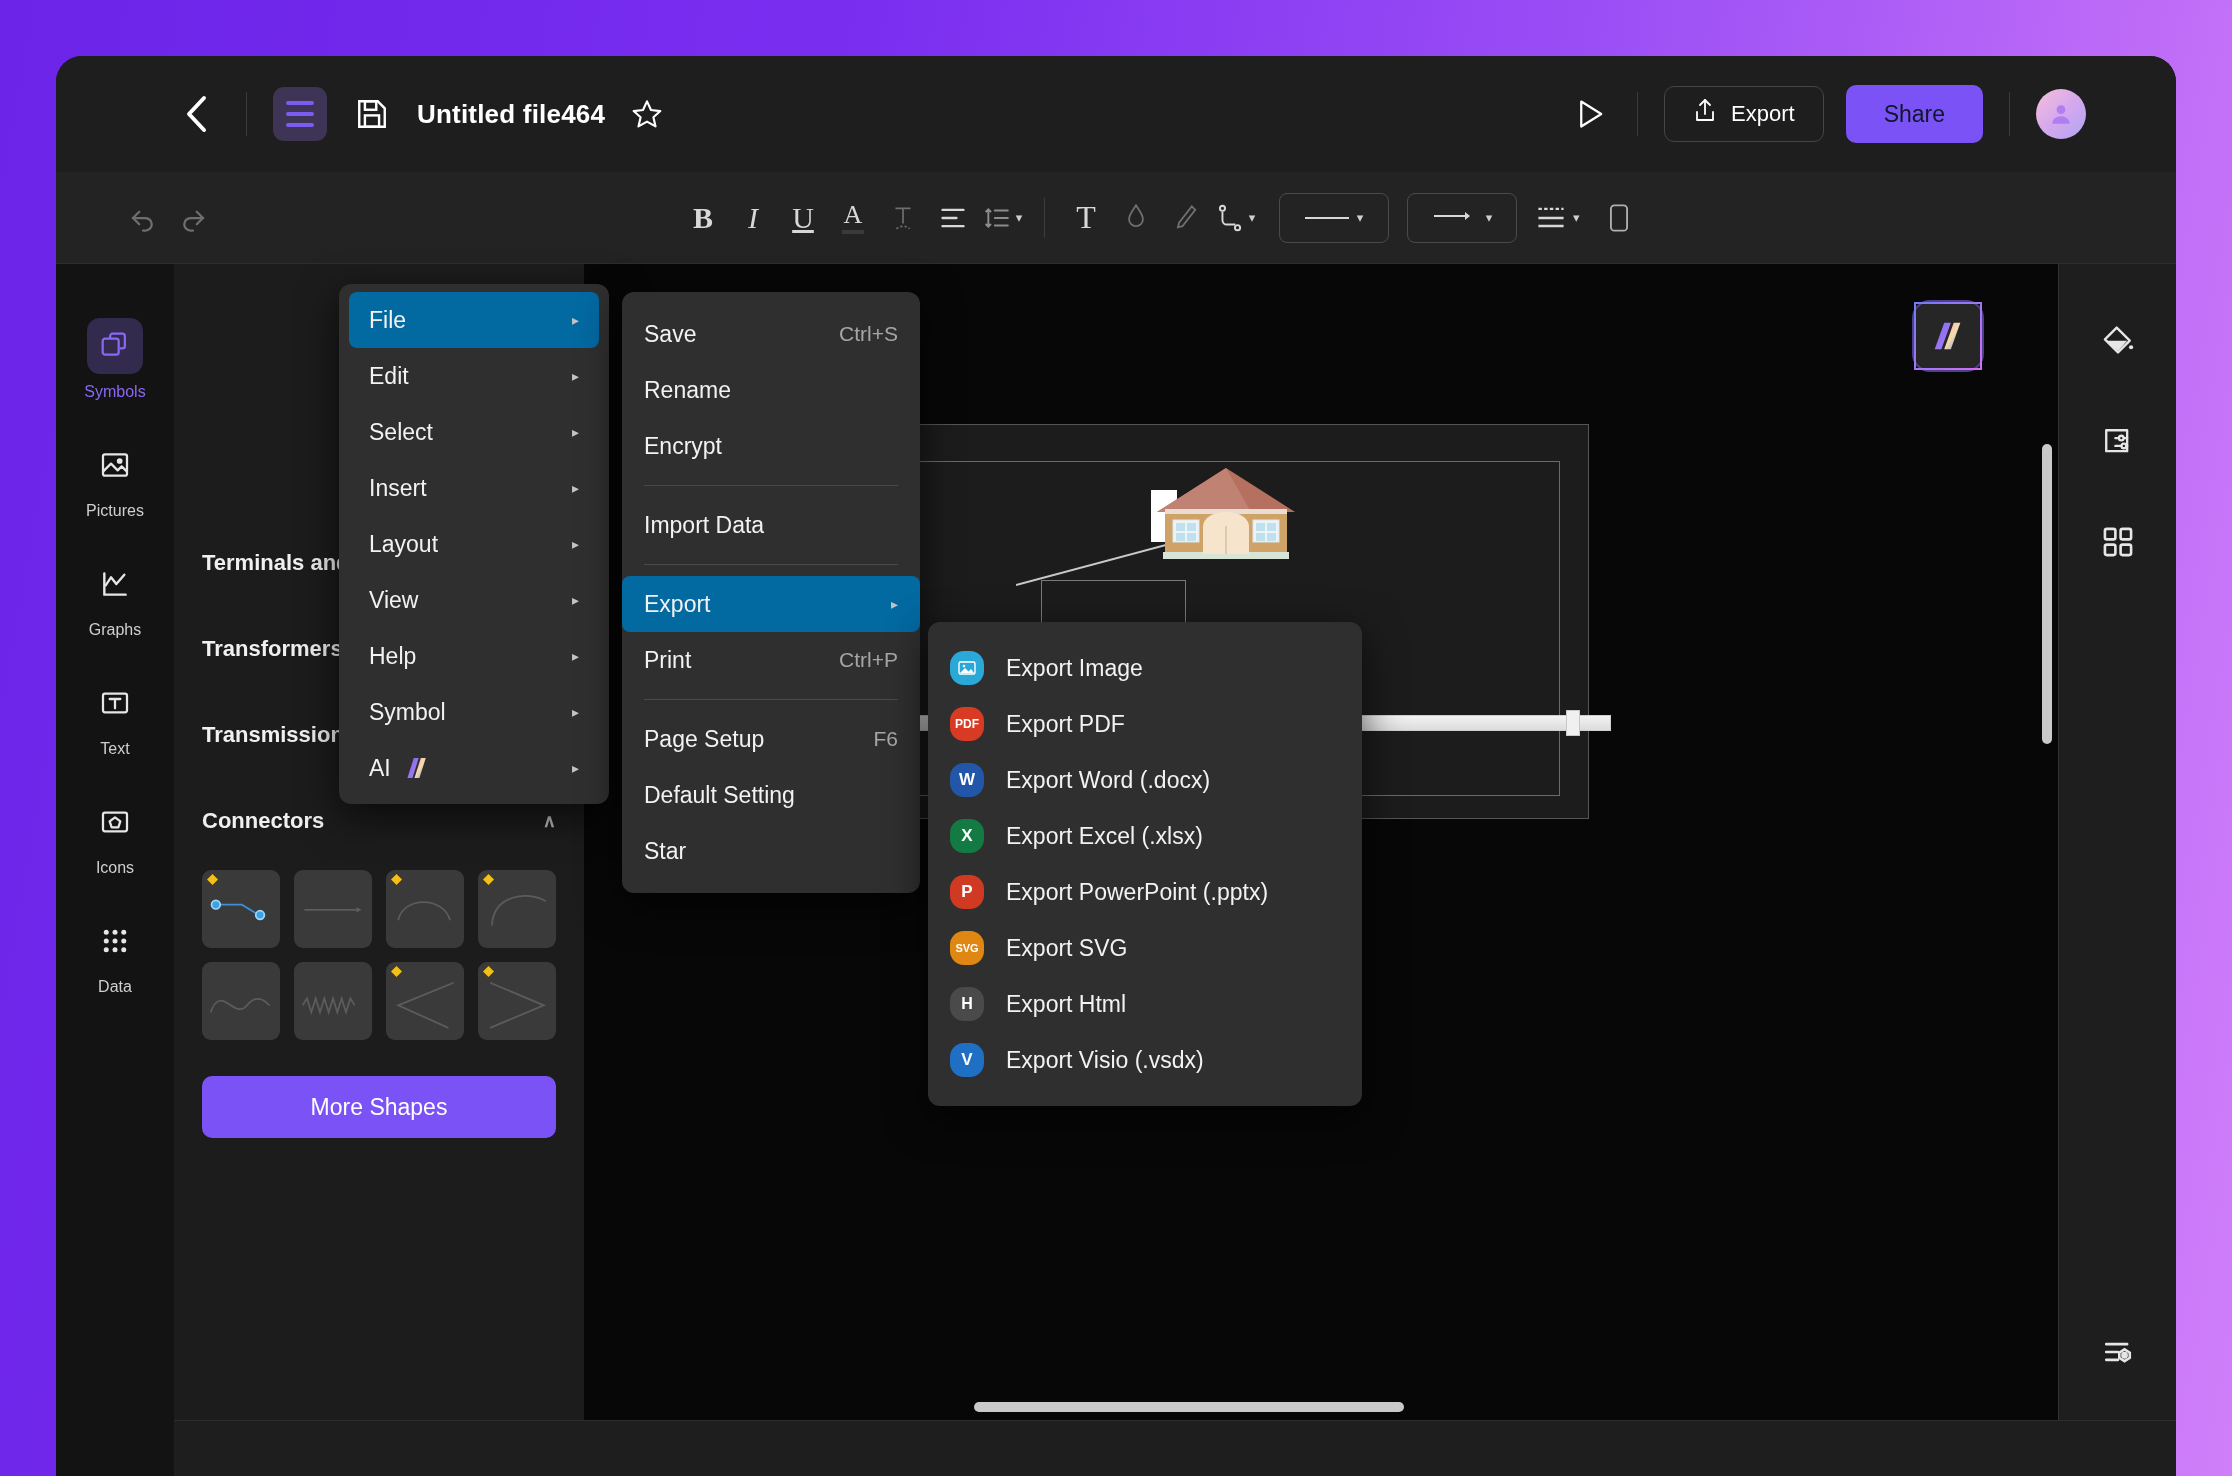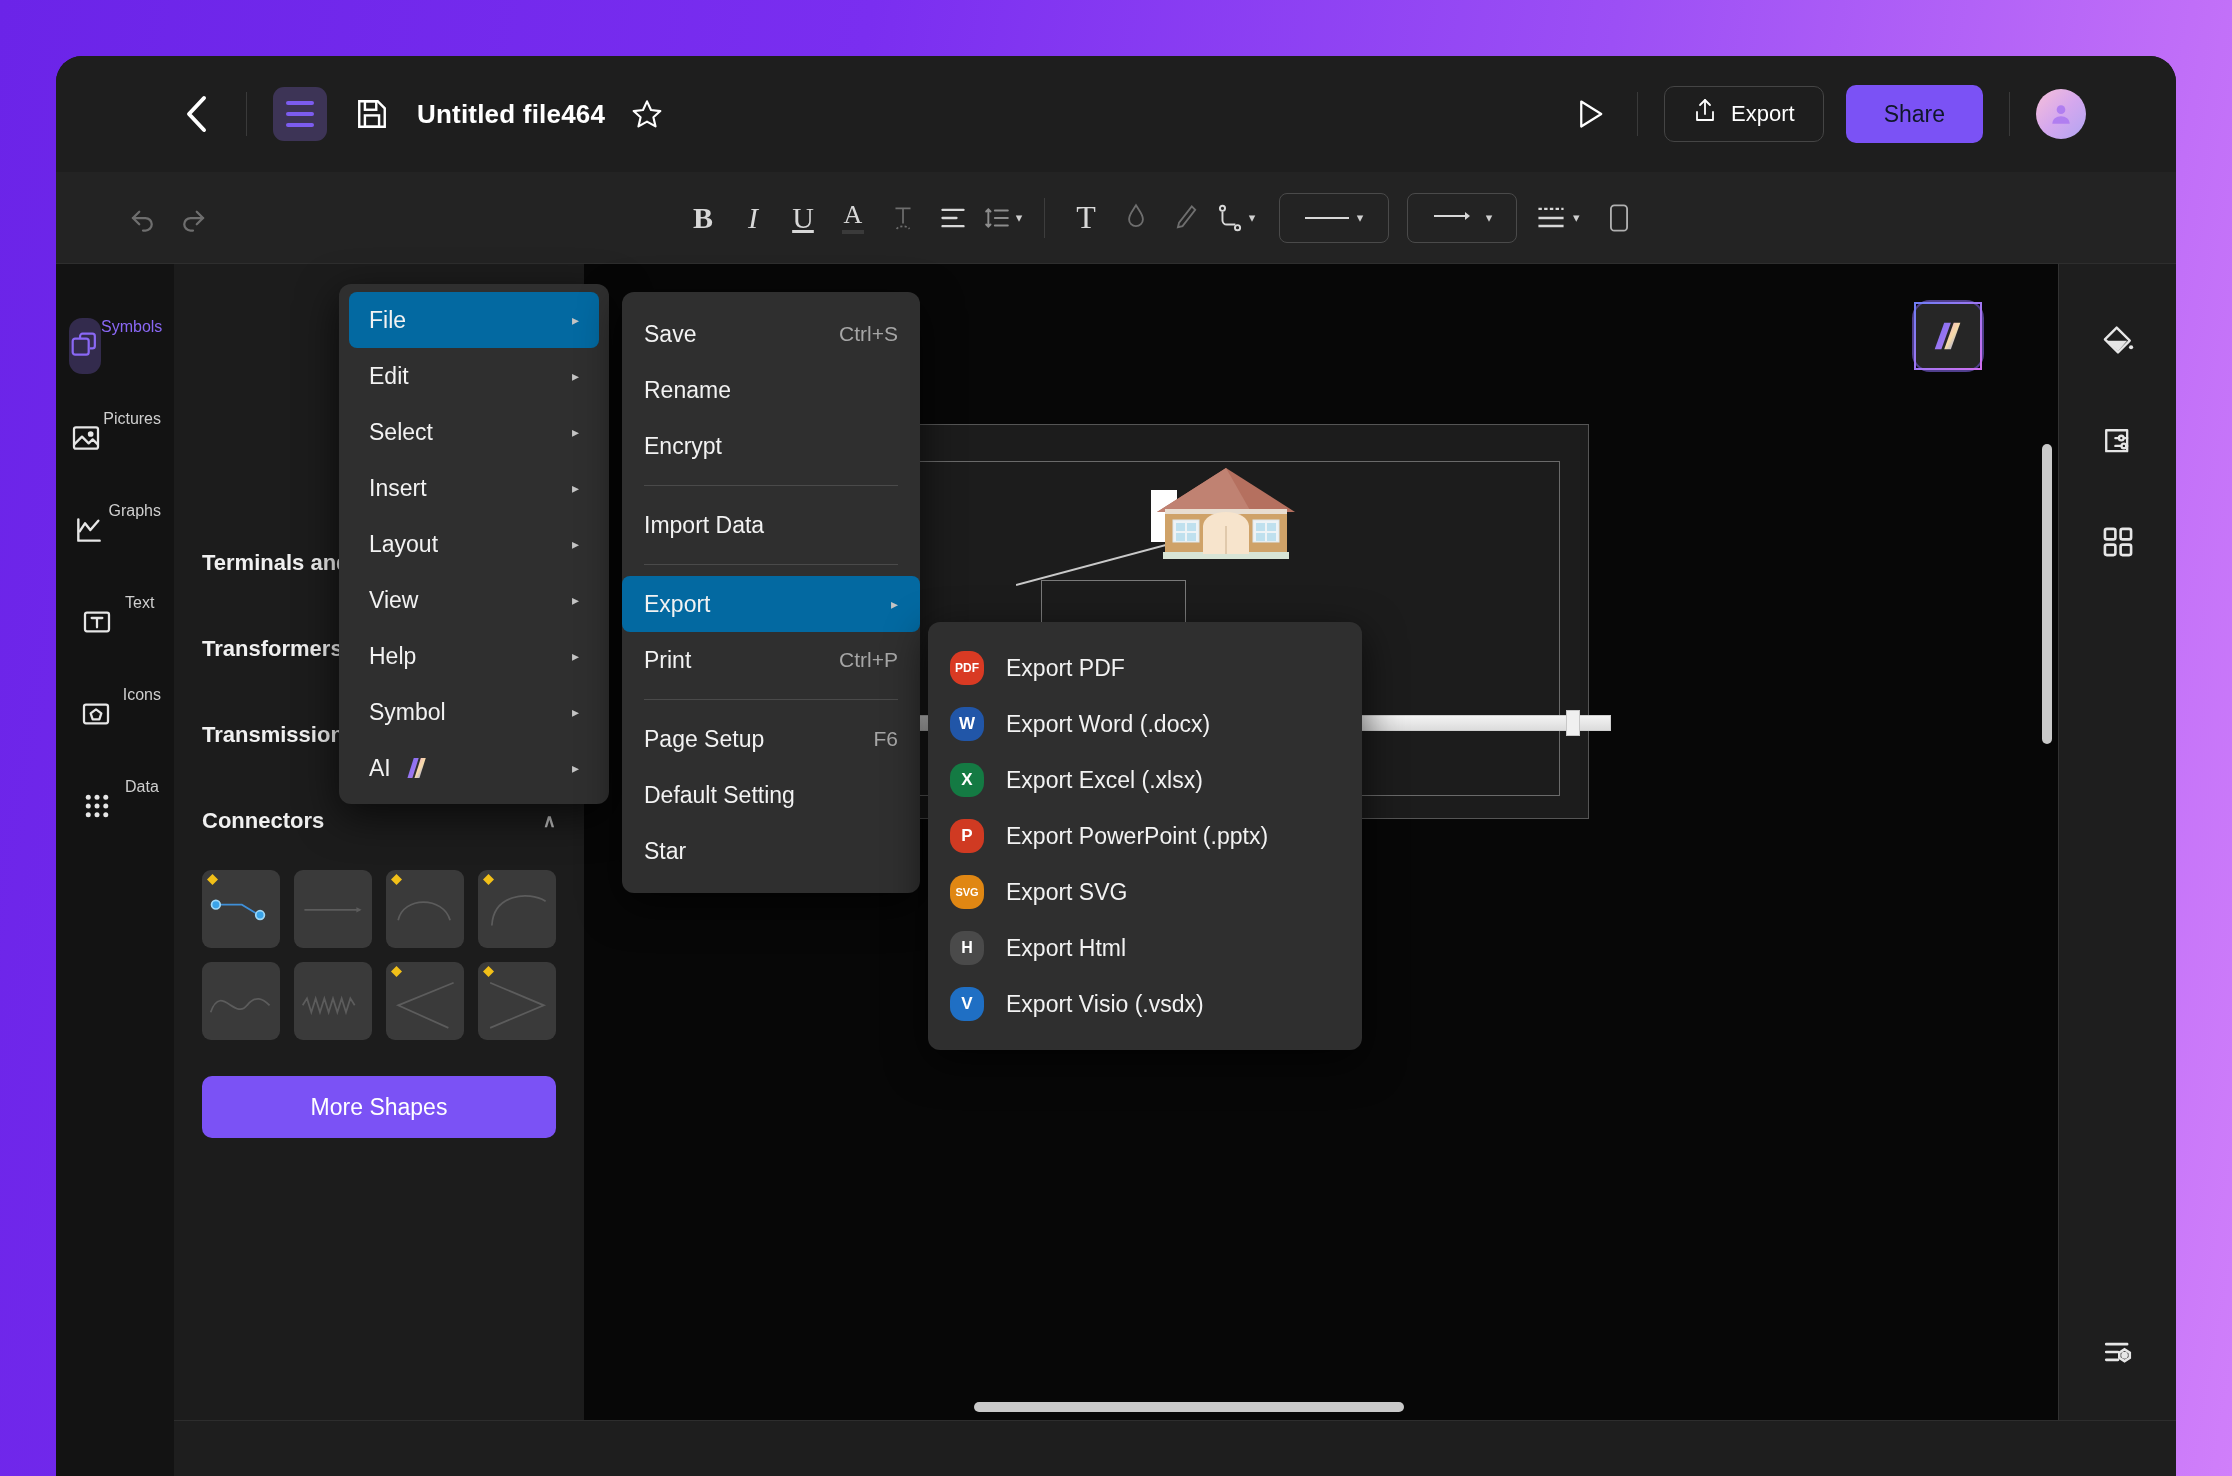--- a/index.html
+++ b/index.html
@@ -95,21 +95,21 @@
   
   .rail {
     position: absolute; left: 0; top: 208px;
     width: 118px; bottom: 0;
     background: #131313;
     display: flex; flex-direction: column; align-items: center;
     padding-top: 54px; gap: 36px;
   }
   .rail-item {
     width: 92px;
-    display: flex; flex-direction: row; 
+    display: flex; flex-direction: column; align-items: center; gap: 9px;
     cursor: pointer;
   }
   .rail-box {
     width: 56px; height: 56px; border-radius: 13px;
     display: flex; align-items: center; justify-content: center;
     color: #e6e6e6;
   }
   .rail-item.active .rail-box { background: #332b4d; color: #8a68f5; }
   .rail-label { font-size: 16px; color: #cfcfcf; }
   .rail-item.active .rail-label { color: #8a68f5; }
@@ -736,20 +736,30 @@
     <div class="mi">
       <span>Default Setting</span>
     </div>
     <div class="mi">
       <span>Star</span>
     </div>
   </div>
 
   <div class="menu menu-l3">
     <div class="mi">
+      <span class="mi-icon" style="background:#2aa8d8">
+        <svg width="20" height="20" viewBox="0 0 20 20" fill="#fff">
+            <rect x="2" y="4" width="16" height="12" rx="1.5" fill="none" stroke="#fff" stroke-width="1.4"></rect>
+            <circle cx="7" cy="8" r="1.3"></circle>
+            <path d="M3 15l5-5 3.5 3.5L14 11l3 4z"></path>
+          </svg>
+      </span>
+      <span>Export Image</span>
+    </div>
+    <div class="mi">
       <span class="mi-icon" style="background:#d93a23;font-size:12px">PDF</span>
       <span>Export PDF</span>
     </div>
     <div class="mi">
       <span class="mi-icon" style="background:#2156a8;font-size:17px">W</span>
       <span>Export Word (.docx)</span>
     </div>
     <div class="mi">
       <span class="mi-icon" style="background:#147a43;font-size:17px">X</span>
       <span>Export Excel (.xlsx)</span>

